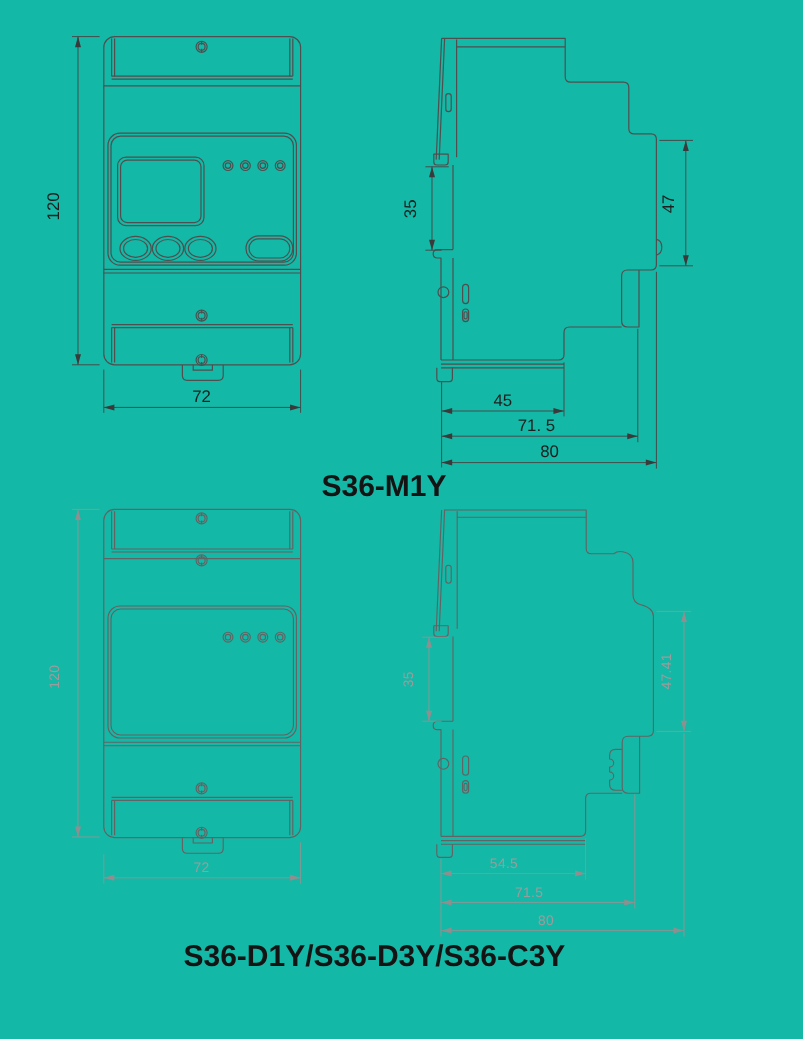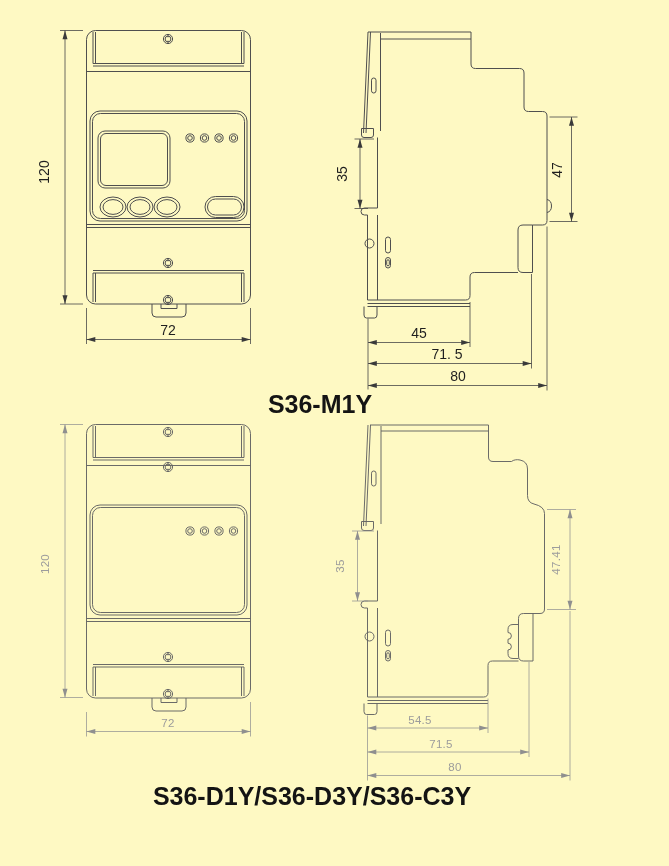--- a/index.html
+++ b/index.html
@@ -1,16 +1,16 @@
 <!DOCTYPE html>
 <html><head>
 <meta charset="utf-8">
 <style>
   html,body{margin:0;padding:0;background:#ffffff;}
-  .page{position:relative;width:669px;height:866px;background:#fef9c3;overflow:hidden;}
+  .page{position:relative;width:669px;height:866px;background:#14b8a6;overflow:hidden;}
   svg{position:absolute;left:0;top:0;}
   .s1{stroke:#4f4f4f;stroke-width:1;fill:none;stroke-linejoin:round;stroke-linecap:butt;}
   .s2{stroke:#636363;stroke-width:.95;fill:none;stroke-linejoin:round;}
   .d1{stroke:#474747;stroke-width:.8;fill:none;}
   .d2{stroke:#939393;stroke-width:.75;fill:none;}
   .t1{font:14px "Liberation Sans",sans-serif;fill:#1f1f1f;}
   .t2{font:11.5px "Liberation Sans",sans-serif;fill:#9c9c9c;letter-spacing:.3px;}
   .cap{font:600 25px "Liberation Sans",sans-serif;fill:#141414;}
 </style>
 </head>

